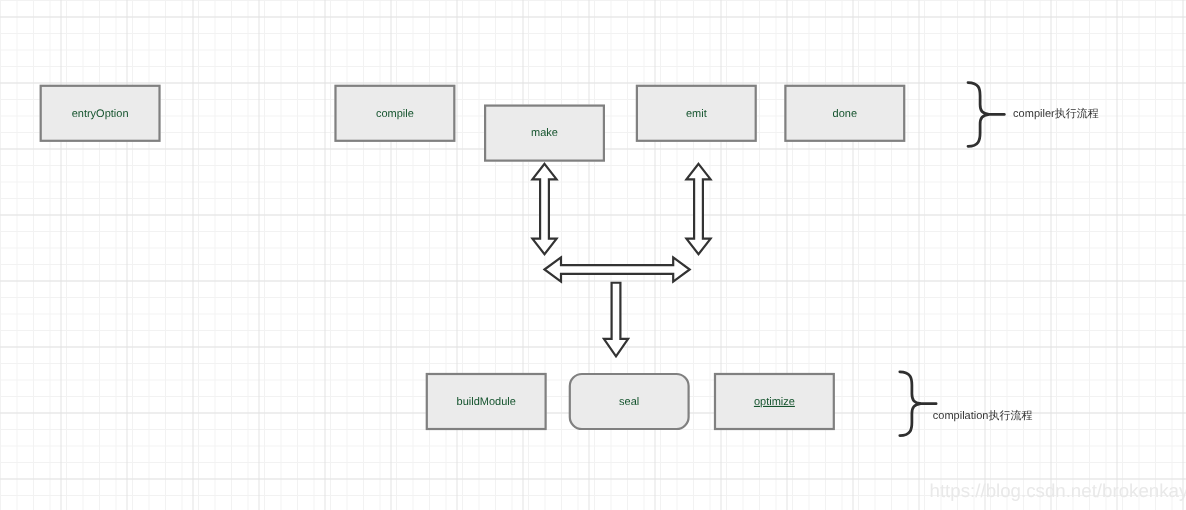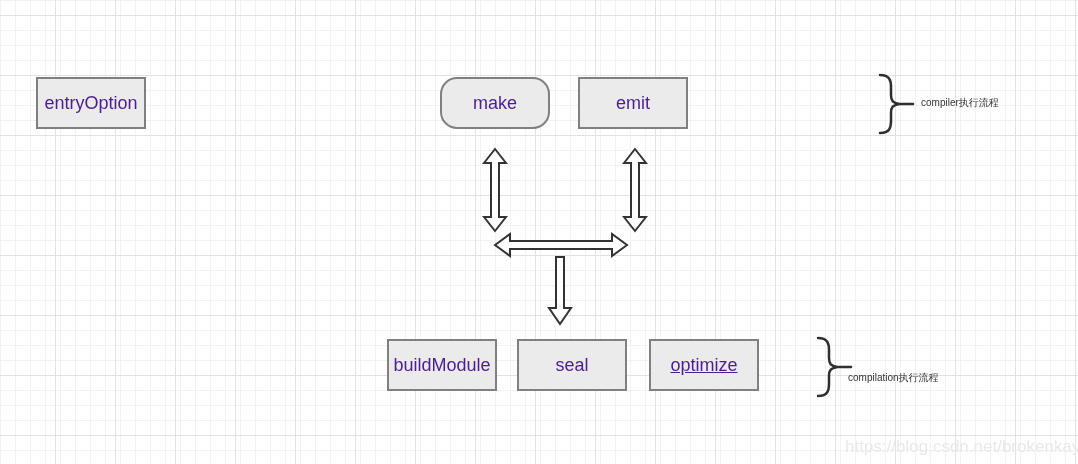--- a/index.html
+++ b/index.html
@@ -17,21 +17,21 @@
     background-size:60px 60px,60px 60px,15px 15px,15px 15px;
     background-position:-5px 0,0 15px,0 0,0 0;
   }
   .node{
     position:absolute;
     width:110px;height:52px;
     box-sizing:border-box;
     background:#ebebeb;
     border:2px solid #808080;
     display:flex;align-items:center;justify-content:center;
-    font-size:18px;color:#4c1d95;
+    font-size:10px;color:#14532d;
     white-space:nowrap;
   }
   .flow-label{
     position:absolute;
     font-size:10px;color:#333333;
     white-space:nowrap;
   }
   .arrow{position:absolute;}
   .watermark{
     position:absolute;
@@ -41,22 +41,24 @@
     white-space:nowrap;
     user-select:none;
   }
 </style>
 </head>
 <body>
 
 <div id="stage">
 
   <div class="node" style="left:36px;top:77px;">entryOption</div>
-  <div class="node" style="left:440px;top:77px;border-radius:17px;">make</div>
+  <div class="node" style="left:304px;top:77px;">compile</div>
+  <div class="node" style="left:440px;top:95px;">make</div>
   <div class="node" style="left:578px;top:77px;">emit</div>
+  <div class="node" style="left:713px;top:77px;">done</div>
 
   <svg class="arrow" style="left:877px;top:73px;" width="40" height="62" viewBox="0 0 40 62">
     <path d="M3,2 C13,2 14,8 14,14 L14,22 C14,28 16,30 22,31 C16,32 14,34 14,40 L14,48 C14,54 13,60 3,60" fill="none" stroke="#2f2f2f" stroke-width="2.5" stroke-linecap="round"></path>
     <path d="M22,31 L36,31" fill="none" stroke="#2f2f2f" stroke-width="2.5" stroke-linecap="round"></path>
   </svg>
   <div class="flow-label" style="left:921px;top:96px;">compiler执行流程</div>
 
   <svg class="arrow" style="left:482px;top:147px;" width="26" height="86" viewBox="0 0 26 86">
     <polygon points="13,2 24,16 17,16 17,70 24,70 13,84 2,70 9,70 9,16 2,16" fill="#ffffff" stroke="#333333" stroke-width="2"></polygon>
   </svg>
@@ -67,21 +69,21 @@
 
   <svg class="arrow" style="left:493px;top:232px;" width="136" height="26" viewBox="0 0 136 26">
     <polygon points="2,13 17,2 17,9 119,9 119,2 134,13 119,24 119,17 17,17 17,24" fill="#ffffff" stroke="#333333" stroke-width="2"></polygon>
   </svg>
 
   <svg class="arrow" style="left:547px;top:256px;" width="26" height="70" viewBox="0 0 26 70">
     <polygon points="9,1 17,1 17,52 24,52 13,68 2,52 9,52" fill="#ffffff" stroke="#333333" stroke-width="2"></polygon>
   </svg>
 
   <div class="node" style="left:387px;top:339px;">buildModule</div>
-  <div class="node" style="left:517px;top:339px;">seal</div>
+  <div class="node" style="left:517px;top:339px;border-radius:12px;">seal</div>
   <div class="node" style="left:649px;top:339px;text-decoration:underline;">optimize</div>
 
   <svg class="arrow" style="left:815px;top:336px;" width="40" height="62" viewBox="0 0 40 62">
     <path d="M3,2 C13,2 14,8 14,14 L14,22 C14,28 16,30 22,31 C16,32 14,34 14,40 L14,48 C14,54 13,60 3,60" fill="none" stroke="#2f2f2f" stroke-width="2.5" stroke-linecap="round"></path>
     <path d="M22,31 L36,31" fill="none" stroke="#2f2f2f" stroke-width="2.5" stroke-linecap="round"></path>
   </svg>
   <div class="flow-label" style="left:848px;top:359px;margin-top:12px;">compilation执行流程</div>
 
   <div class="watermark">https://blog.csdn.net/brokenkay</div>
 

